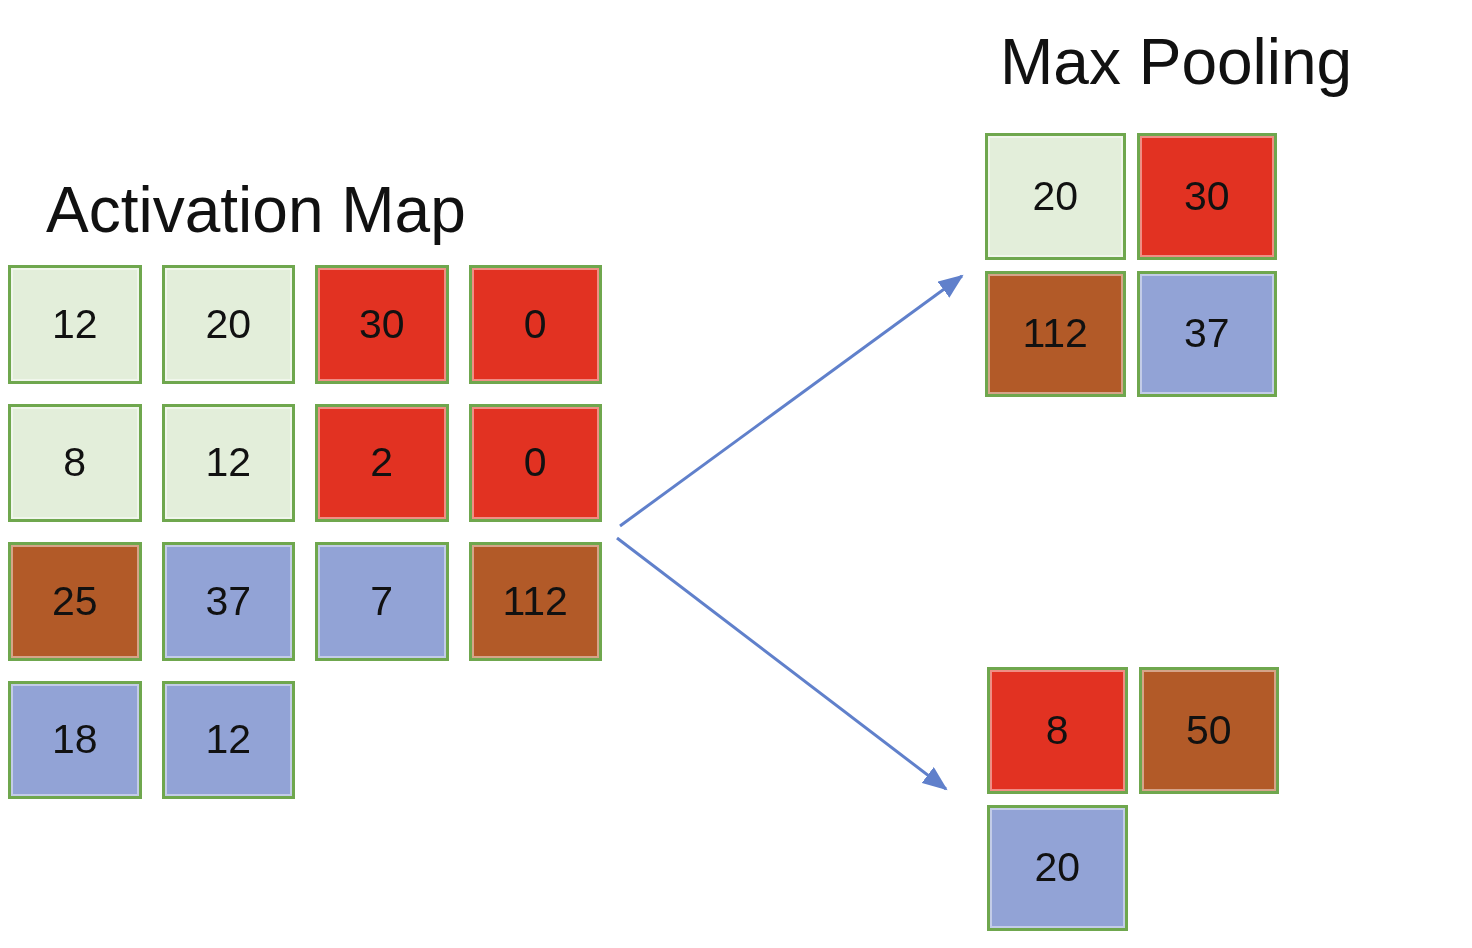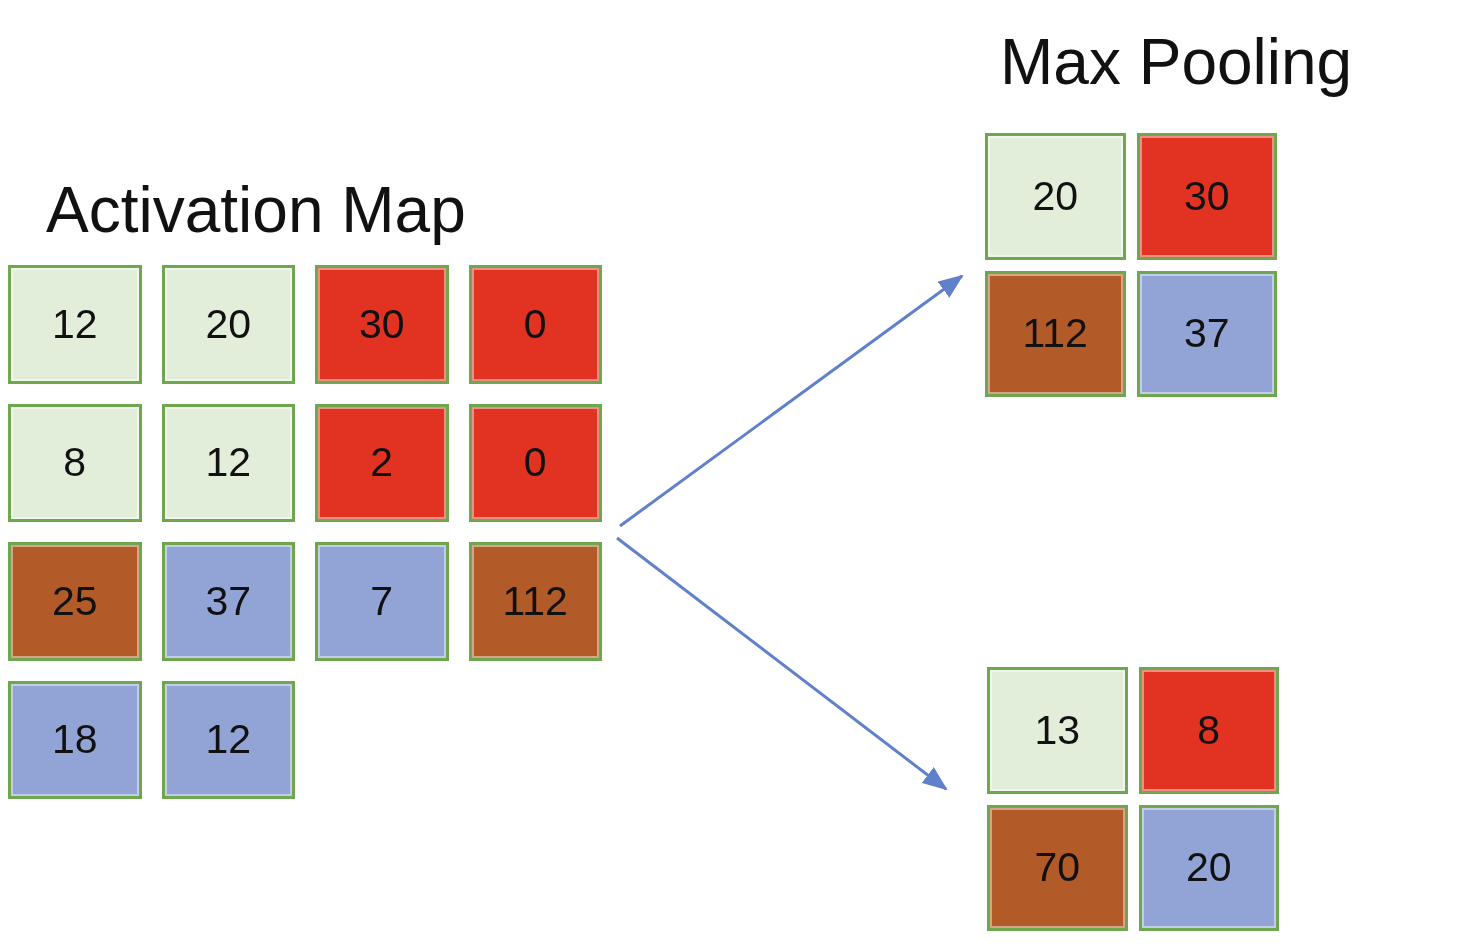--- a/index.html
+++ b/index.html
@@ -74,23 +74,22 @@
 
   <div class="grid grid-max">
     <div class="cell cg">20</div>
     <div class="cell cr">30</div>
     <div class="cell cn">112</div>
     <div class="cell cb">37</div>
   </div>
 
 
   <div class="grid grid-average">
-    <div class="cell cg">13</div>
     <div class="cell cr">8</div>
-    <div class="cell cn">70</div>
+    <div class="cell cn">50</div>
     <div class="cell cb">20</div>
   </div>
 
   <svg class="arrows" width="1472" height="948" viewBox="0 0 1472 948">
     <defs>
       <marker id="ah" markerUnits="userSpaceOnUse" markerWidth="26" markerHeight="20" refX="23" refY="10" orient="auto">
         <path d="M0,0 L25,10 L0,20 Z" style="fill:var(--arrow-blue)"></path>
       </marker>
     </defs>
     <line x1="620" y1="526" x2="962" y2="276" marker-end="url(#ah)" style="stroke:var(--arrow-blue);stroke-width:3"></line>

